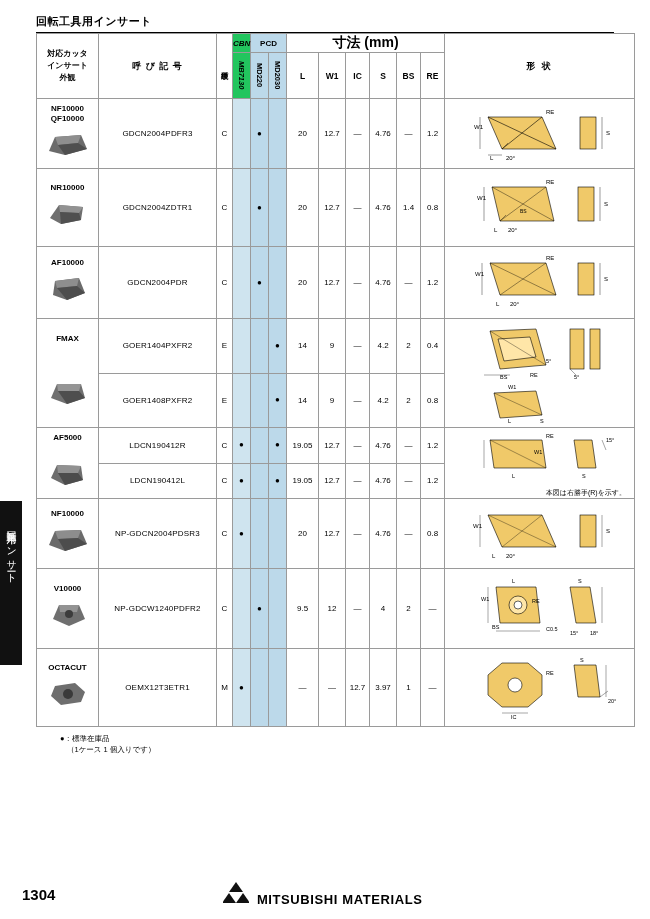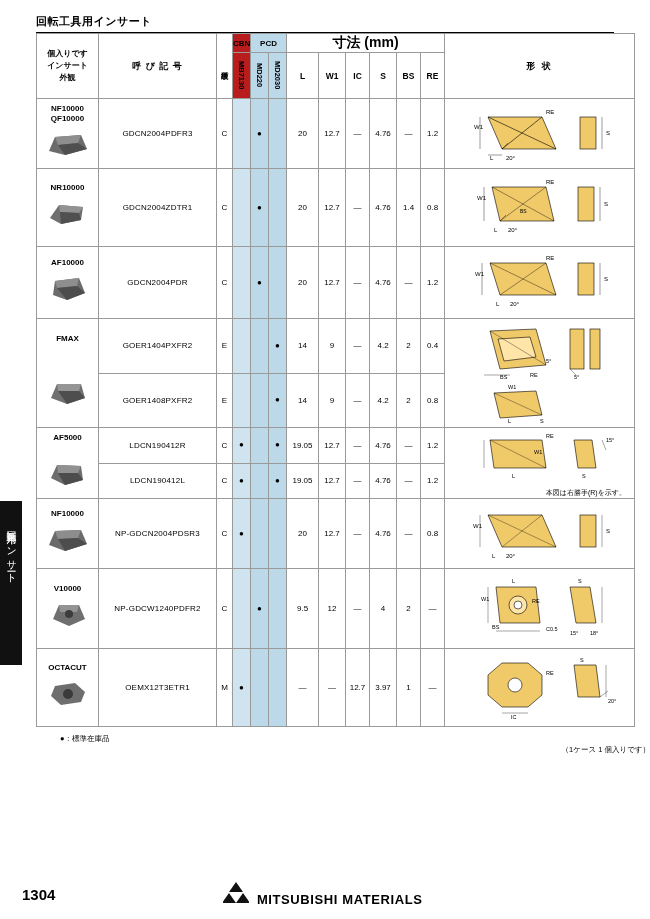--- a/index.html
+++ b/index.html
@@ -44,21 +44,21 @@
     border: 0.7px solid #9a9a9a;
     font-size: 8px;
     text-align: center;
     vertical-align: middle;
     padding: 0;
   }
   .thickline { border-top: 1.3px solid #000 !important; }
 
   
   thead th { font-weight: bold; background: #ffffff; }
-  th.grp-cbn { background: #b91c1c; }
+  th.grp-cbn { background: #22c55e; font-style: italic; }
   th.grp-pcd { background: #bcd9ea; }
   td.cbn-col { background: #cfe4ef; }
   td.pcd-col1 { background: #bcd9ea; }
   td.pcd-col2 { background: #bcd9ea; }
   th.vert { }
   .vtext {
     writing-mode: vertical-rl;
     text-orientation: upright;
     letter-spacing: 0px;
     margin: 0 auto;
@@ -97,21 +97,21 @@
   .photo { width: 46px; height: 30px; margin: 5px auto 4px auto; position: relative; }
   .photo svg { display:block; }
 
   .shape-cell { padding: 4px 2px; }
   .shape-cell svg { display: block; margin: 0 auto; }
 
   .note-right { font-size: 7px; text-align: right; padding-right: 8px; }
 
   
   .legend { margin: 6px 0 0 60px; font-size: 7.5px; line-height: 1.5; }
-  .legend .l2 { margin-left: 7px; text-align: right; }
+  .legend .l2 { margin-left: 7px; }
   .foot {
     position: absolute; left: 0; bottom: 12px; width: 650px;
     display: flex; align-items: center;
   }
   .foot .pg { font-size: 15px; font-weight: bold; margin-left: 22px; }
   .foot .brand { flex: 1; display: flex; align-items: flex-end; justify-content: center; margin-right: 60px; }
   .foot .brand .mark { margin-right: 8px; }
   .foot .brand .txt { font-size: 13px; font-weight: bold; letter-spacing: .6px; }
 </style>
 </head>
@@ -142,21 +142,21 @@
         <col class="c-ic">
         <col class="c-s">
         <col class="c-bs">
         <col class="c-re">
       <col class="c-shape">
     </colgroup>
     <thead>
       <tr>
         <th rowspan="3">
           <div style="line-height:1.5;font-size:8px;">
-            <div>個入りです</div>
+            <div>対応カッタ</div>
             <div>インサート</div>
             <div>外観</div>
           </div>
         </th>
         <th rowspan="3" style="font-size:9px;letter-spacing:1px;">呼 び 記 号</th>
         <th rowspan="3" class="vert">
           <div class="vtext">種級</div>
         </th>
         <th class="grp-cbn" style="font-size:8px;">CBN</th>
         <th class="grp-pcd" colspan="2" style="font-size:8px;">PCD</th>

